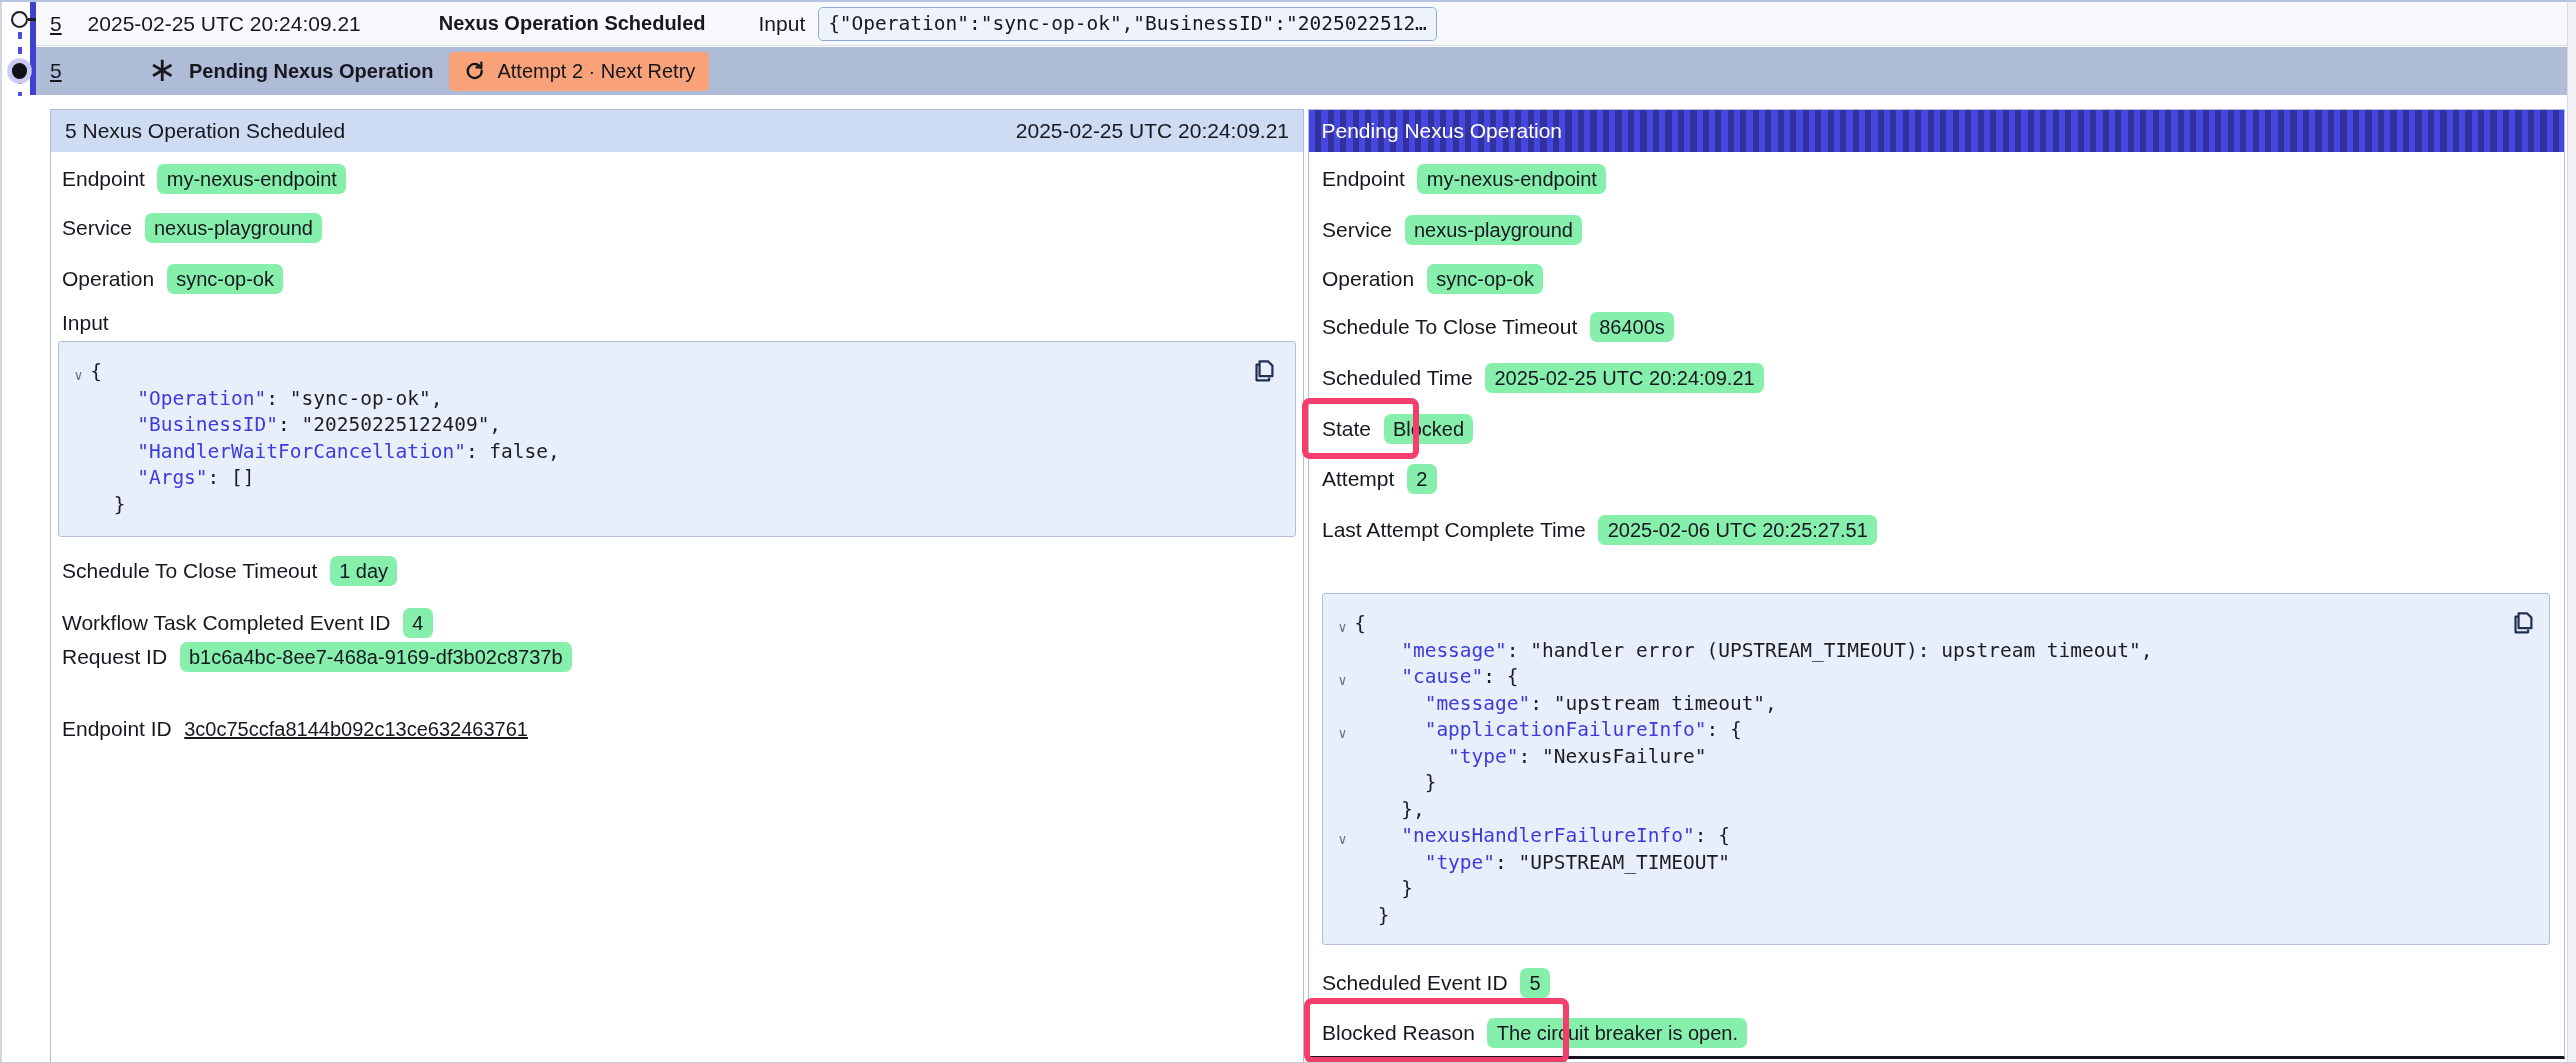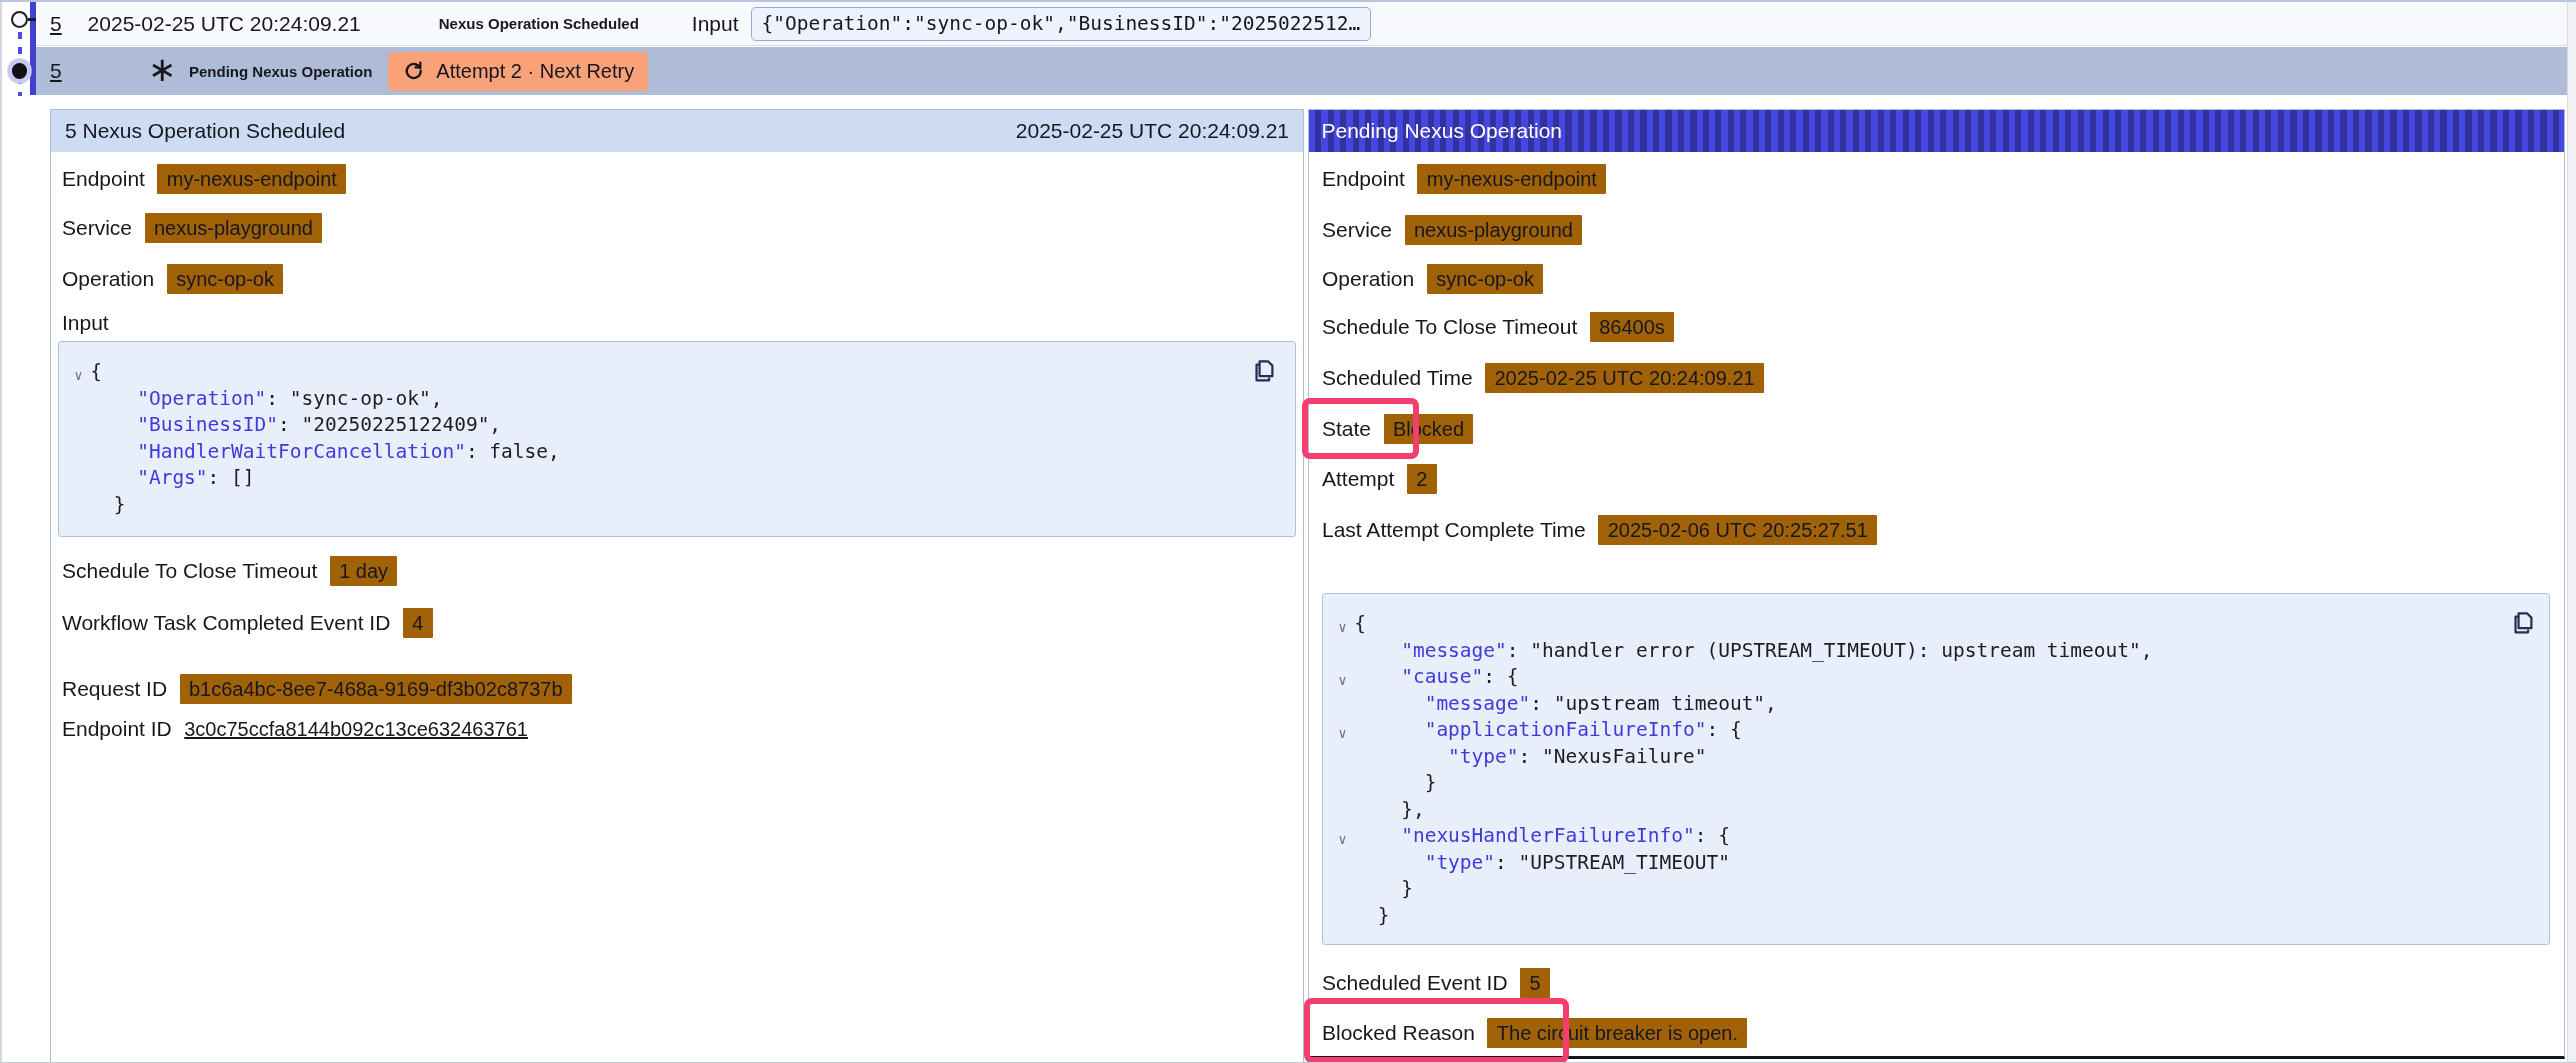--- a/index.html
+++ b/index.html
@@ -13,21 +13,21 @@
   }
   .left-window-edge { position:absolute; left:0; top:0; width:1.6px; height:1063px; background:#d6d6de; }
   .right-gutter { position:absolute; right:0; top:0; width:9.4px; height:1063px; background:#f1f1f5; border-left:1.6px solid #dadae2; }
 
   
   .row { position:absolute; left:36px; width:2531px; display:flex; align-items:center; }
   .row-scheduled { top:0; height:44px; background:#f8f9fc; border-bottom:1.6px solid #d9dde8; }
   .row-pending { top:45px; height:48px; background:#aebcd7; }
   .event-id-link { margin-left:14px; width:36px; font-size:21px; text-decoration:underline; color:#17171f; }
   .row-time { margin-left:1.6px; font-size:21px; }
-  .row-title { font-weight:700; font-size:15px; }
+  .row-title { font-weight:700; font-size:20px; }
   .row-scheduled .row-title { margin-left:78px; }
   .row-input-label { margin-left:53px; font-size:21px; }
   .chip-mono {
     margin-left:12.5px; display:inline-flex; align-items:center; height:34px; padding:0 9.4px;
     background:#eef2fc; border:1.6px solid #92aad8; border-radius:4.7px;
     font-family:"DejaVu Sans Mono", monospace; font-size:19.5px; white-space:pre;
   }
   .star-icon { margin-left:62px; font-size:34px; line-height:1; transform:translateY(-2.3px); }
   .row-pending .row-title { margin-left:12.5px; }
   .retry-badge {
@@ -51,21 +51,21 @@
     height:42px; display:flex; align-items:center; justify-content:space-between;
     padding:0 14px; font-size:21px; background:#cedcf3;
   }
   .panel-header-striped {
     height:42px; display:flex; align-items:center; padding:0 12.5px;
     color:#ffffff; font-size:21px; font-weight:500;
     background:repeating-linear-gradient(90deg,#4646e0 0 6.2px,#32329e 6.2px 12.5px);
   }
 
   .field-row { position:absolute; display:flex; align-items:center; gap:12.5px; height:36px; font-size:21px; white-space:nowrap; }
-  .chip { display:inline-flex; align-items:center; padding:3.1px 9.4px; border-radius:1px; background:#a16207; font-size:20px; white-space:nowrap; }
+  .chip { display:inline-flex; align-items:center; padding:3.1px 9.4px; border-radius:7px; background:#86efac; font-size:20px; white-space:nowrap; }
   .plain-label { position:absolute; font-size:21px; }
   .link-underline { text-decoration:underline; color:#17171f; font-size:20px; }
 
   
   .code-block {
     position:absolute; background:#e9eefb; border:1.6px solid #b3bfd9; border-radius:3.1px;
     padding:17px 9.4px 14px 7.8px; overflow:hidden;
   }
   .code-line { display:flex; font-family:"DejaVu Sans Mono", monospace; font-size:19.5px; line-height:26.5px; color:#1c1c24; }
   .code-gutter { flex:0 0 23.4px; text-align:center; color:#72727e; font-size:14px; transform:translateY(3.1px); }
@@ -162,21 +162,21 @@
   </svg>
 
   <div class="field-row" style="left:62px; top:551px;">
     <span>Schedule To Close Timeout</span>
     <span class="chip">1 day</span>
   </div>
   <div class="field-row" style="left:62px; top:603px;">
     <span>Workflow Task Completed Event ID</span>
     <span class="chip">4</span>
   </div>
-  <div class="field-row" style="left:62px; top:669px;">
+  <div class="field-row" style="left:62px; top:637px;">
     <span>Request ID</span>
     <span class="chip">b1c6a4bc-8ee7-468a-9169-df3b02c8737b</span>
   </div>
   <div class="field-row" style="left:62px; top:709px;">
     <span>Endpoint ID</span>
     <span class="link-underline">3c0c75ccfa8144b092c13ce632463761</span>
   </div>
 
   <div class="panel panel-right">
     <div class="panel-header-striped">

